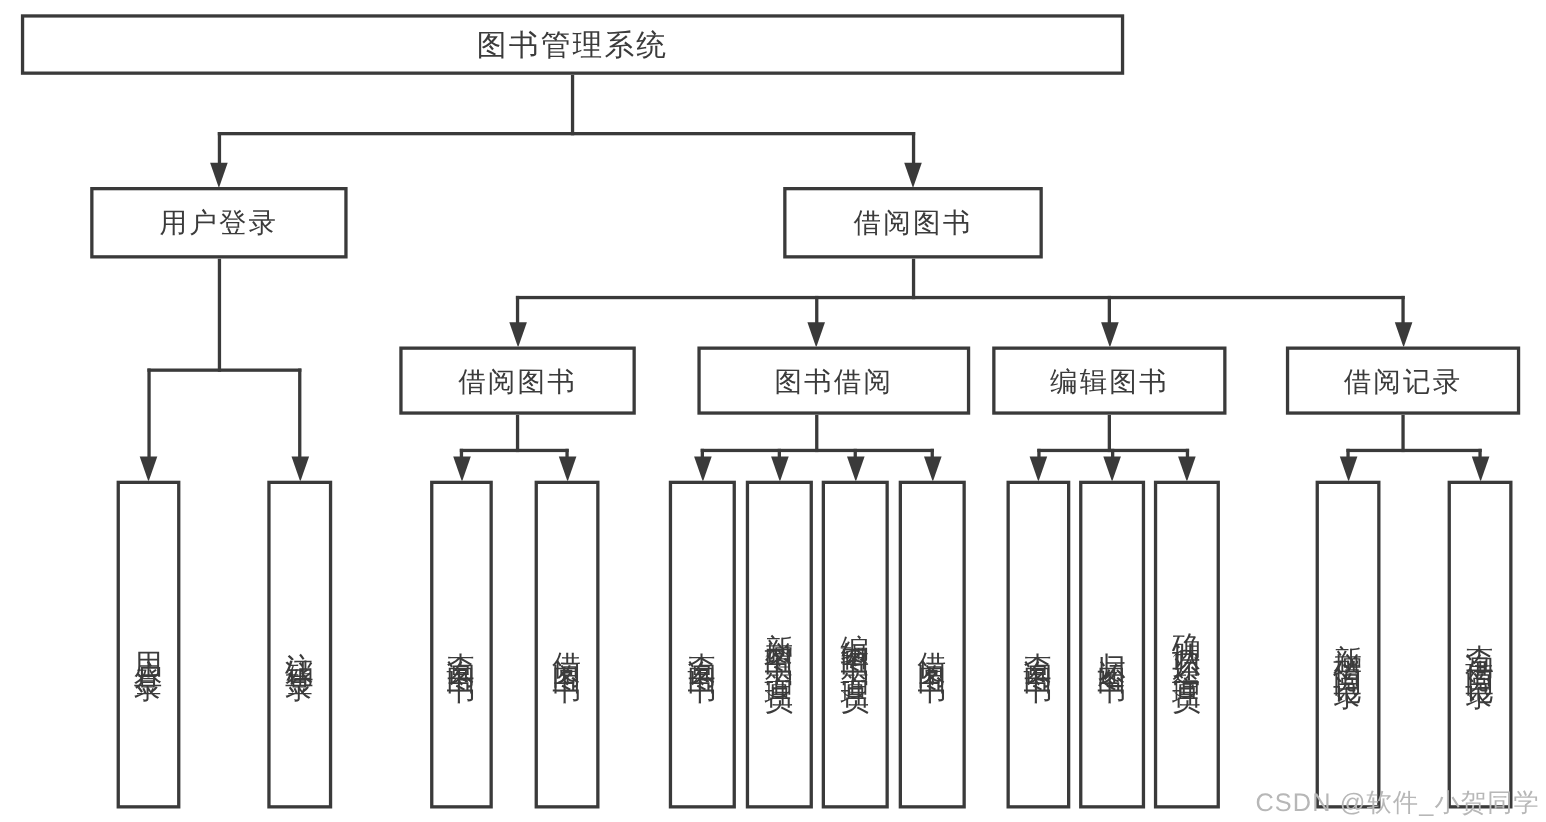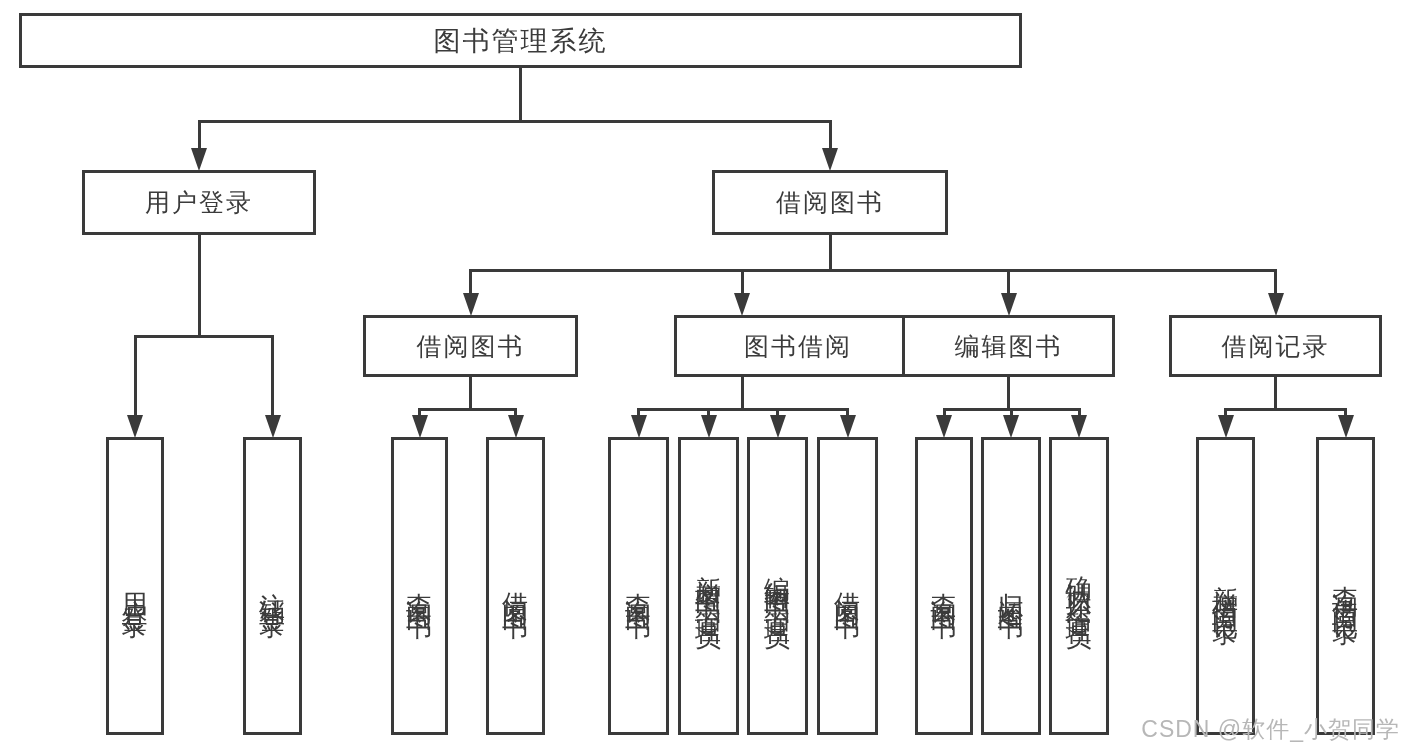--- a/index.html
+++ b/index.html
@@ -128,21 +128,21 @@
       </div>
       <div class="node" style="left: 82px; top: 170px; width: 234px; height: 65px;">
         <span class="lbl">用户登录</span>
       </div>
       <div class="node" style="left: 712px; top: 170px; width: 236px; height: 65px;">
         <span class="lbl">借阅图书</span>
       </div>
       <div class="node" style="left: 363px; top: 315px; width: 215px; height: 62px;">
         <span class="lbl">借阅图书</span>
       </div>
-      <div class="node" style="left: 634px; top: 315px; width: 248px; height: 62px; margin-left: 40px;">
+      <div class="node" style="left: 634px; top: 315px; width: 248px; height: 62px;">
         <span class="lbl">图书借阅</span>
       </div>
       <div class="node" style="left: 902px; top: 315px; width: 213px; height: 62px;">
         <span class="lbl">编辑图书</span>
       </div>
       <div class="node" style="left: 1169px; top: 315px; width: 213px; height: 62px;">
         <span class="lbl">借阅记录</span>
       </div>
       <div class="node vertical" style="left: 106px; top: 437px; width: 58px; height: 298px;">
         <span class="lbl">用户登录</span>

